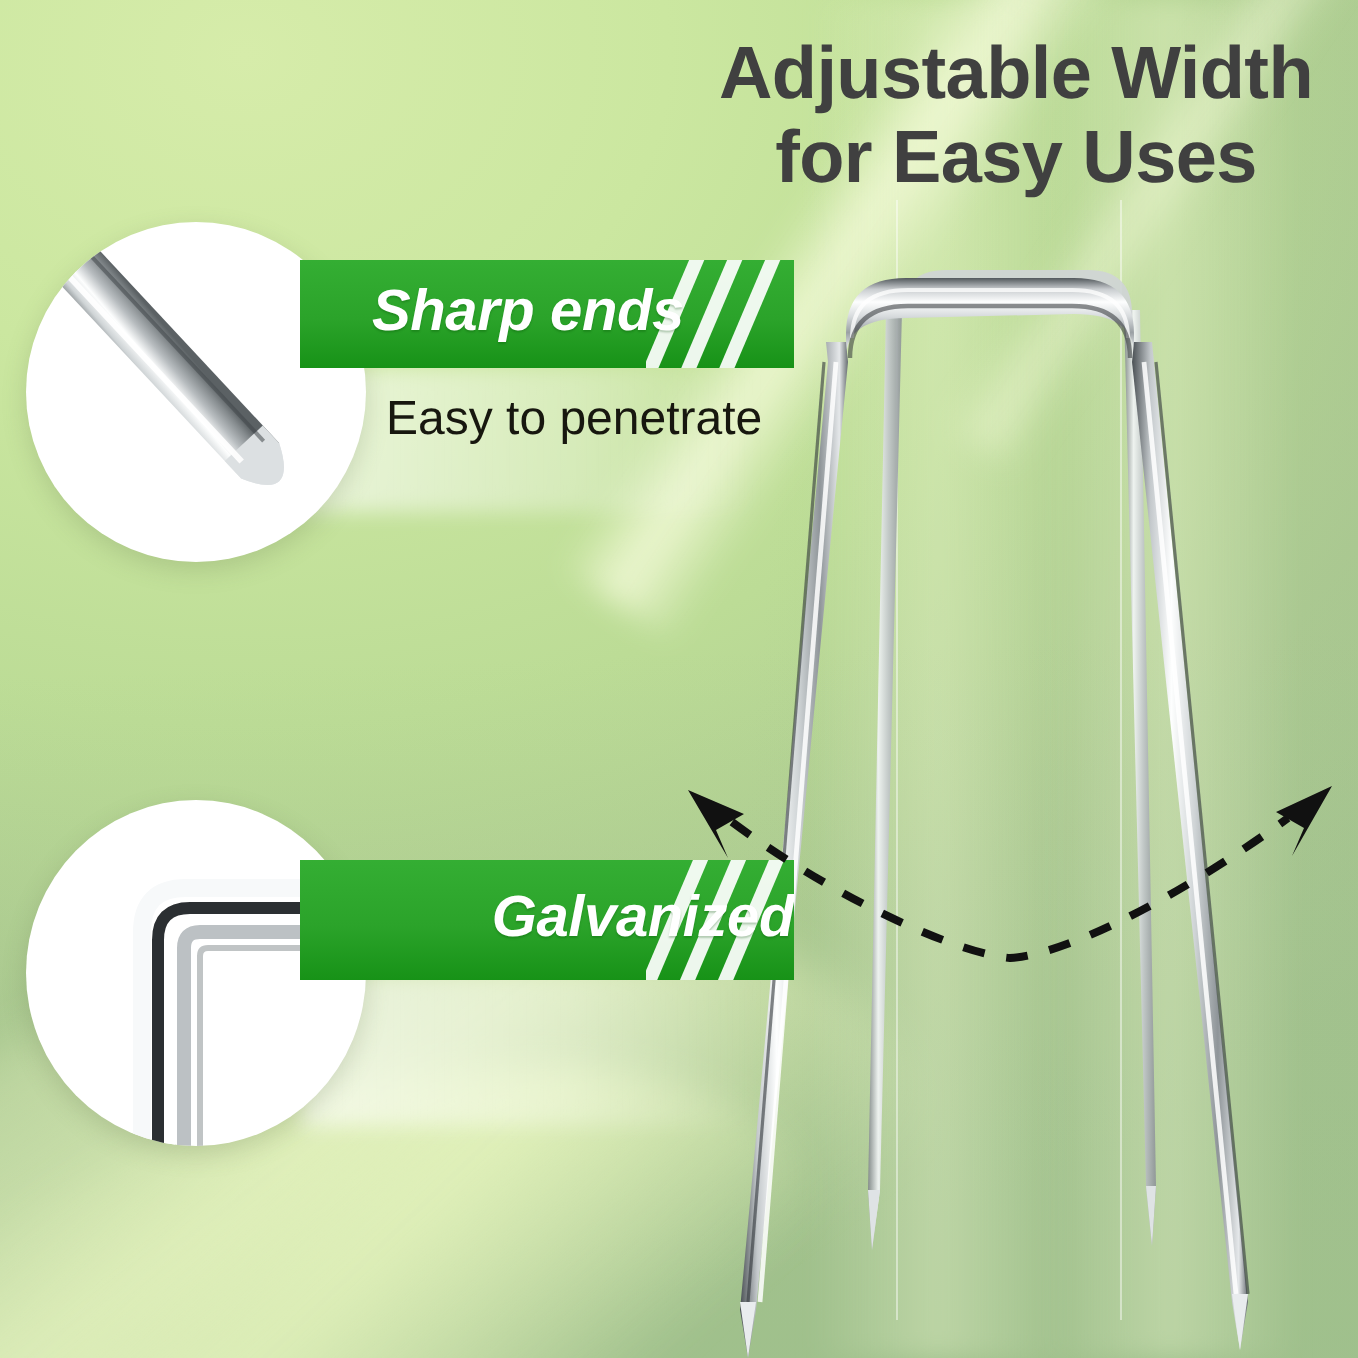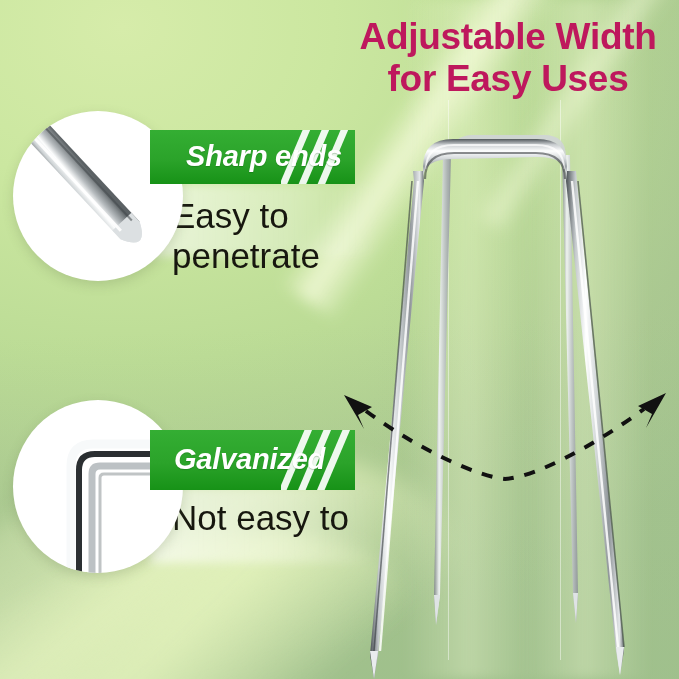--- a/index.html
+++ b/index.html
@@ -101,21 +101,21 @@
   
   .title {
     position: absolute;
     left: 340px;
     top: 16px;
     width: 336px;
     text-align: center;
     font-size: 37px;
     line-height: 1.13;
     font-weight: 700;
-    color: #be185d;
+    color: #404040;
     letter-spacing: -0.3px;
   }
   .title .tline { display: block; }
 
   
   .feature { position: absolute; }
   .feature-1 { left: 0px;  top: 104px; }
   .feature-2 { left: 0px;  top: 394px; }
 
   .circle {
@@ -140,21 +140,21 @@
   
   .bend-art {
     position: absolute;
     left: 0; top: 0; right: 0; bottom: 0;
   }
 
   
   .banner {
     position: absolute;
     left: 150px;
-    width: 205px;
+    width: 247px;
     background: linear-gradient(180deg, #34ae33 0%, #2ba32a 55%, #179217 100%);
     overflow: hidden;
     z-index: 4;
     display: flex;
     align-items: center;
   }
   .banner-1 { top: 26px; height: 54px; }
   .banner-2 { top: 36px; height: 60px; }
 
   .banner-text {
@@ -166,21 +166,21 @@
     color: #ffffff;
     font-size: 29px;
     font-weight: 700;
     font-style: italic;
     line-height: 1.02;
     letter-spacing: -0.2px;
     text-shadow: 0 1px 1px rgba(0,70,0,0.25);
   }
   .banner-2 .banner-text {
     padding-left: 24px;
-    text-align: left;
+    text-align: right;
   }
   .banner-2 .bl { display: block; }
 
   .stripes {
     position: absolute;
     right: 0;
     top: 0;
     bottom: 0;
     width: 74px;
     z-index: 1;
@@ -194,24 +194,24 @@
     background: rgba(255,255,255,0.92);
     transform: rotate(23deg);
   }
   .stripes i:nth-child(1) { left: 14px; }
   .stripes i:nth-child(2) { left: 33px; }
   .stripes i:nth-child(3) { left: 52px; }
 
   
   .caption {
     position: absolute;
-    left: 172px;
+    left: 193px;
     width: 230px;
     color: #17170f;
-    font-size: 35px;
+    font-size: 24px;
     line-height: 1.14;
     z-index: 2;
   }
   .caption-1 { top: 92px; }
   .caption-2 { top: 104px; }
   .caption .cl { display: block; }
 
   
   .caption-wash {
     position: absolute;
@@ -398,17 +398,16 @@
         <span class="bl">Galvanized</span>
       </div>
       <div class="stripes">
           <i></i>
           <i></i>
           <i></i>
         </div>
     </div>
 
     <div class="caption caption-2">
-      <span class="cl">Not easy to</span>
     </div>
   </div>
 
 </div>
 
 </body></html>

